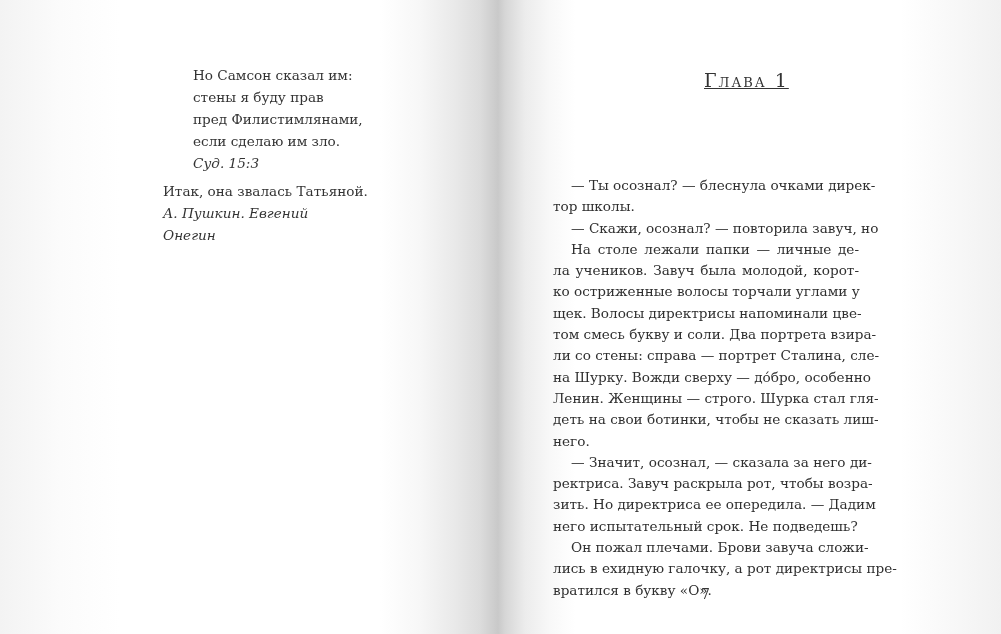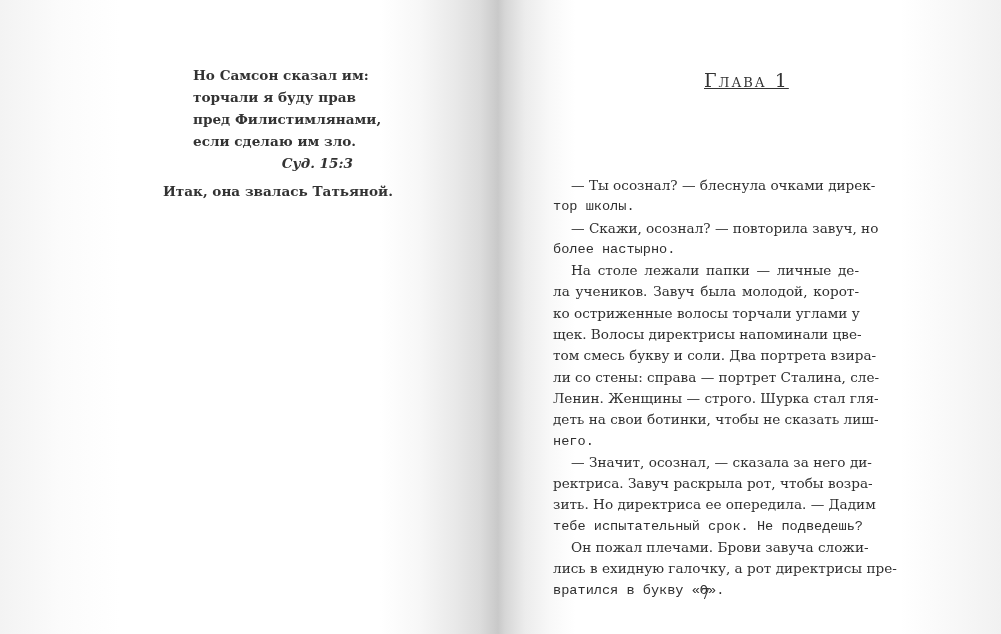--- a/index.html
+++ b/index.html
@@ -12,87 +12,88 @@
   .spread {
     position: absolute; left: 0; top: 0; width: 1001px; height: 634px;
     background:
       linear-gradient(to right,
         #f3f3f3 0px, #fbfbfb 60px, #ffffff 120px,
         #ffffff 380px, #f7f7f7 420px, #e9e9e9 455px, #dcdcdc 480px,
         #c9c9c9 498px, #d6d6d6 505px, #ececec 525px, #f8f8f8 550px,
         #ffffff 575px, #ffffff 900px, #f7f7f7 960px, #f1f1f1 1001px);
   }
   .page { position: absolute; top: 0; height: 634px; }
-  .page-left { left: 0; width: 500px; font-weight: bold; }
+  .page-left { left: 0; width: 500px; }
   .page-right { left: 500px; width: 501px; }
 
   .epigraph { position: absolute; font-size: 13.6px; line-height: 22px; color: #333; }
   .epigraph .line { white-space: nowrap; display: block; }
-  .epigraph .source { font-style: italic; text-align: right; display: block; }
+  .epigraph .source { font-style: italic; display: block; }
 
   .epi1 { left: 193px; top: 64px; width: 160px; }
   .epi2 { left: 163px; top: 180px; width: 192px; }
 
   .chapter-title {
     position: absolute; left: 0; width: 501px; top: 56px;
     text-align: center; font-size: 19px; letter-spacing: 2px;
     font-variant: small-caps; color: #333; font-weight: normal;
     padding-left: 204px; box-sizing: border-box; text-align: left; text-decoration: underline;
   }
 
   .body-text {
     position: absolute; left: 53px; top: 175px; width: 306px;
     font-size: 13.6px; line-height: 21.3px; color: #2f2f2f;
   }
   .body-text .ln { display: block; white-space: nowrap; text-align: justify; text-align-last: justify; height: 21.3px; }
   .body-text .ln.indent { padding-left: 18px; }
-  .body-text .ln.last { text-align-last: left; font-family: Liberation Mono, monospace; }
+  .body-text .ln.last { text-align-last: left; }
 
   .page-number {
     position: absolute; left: 201px; top: 586px; font-size: 14px; color: #333;
   }
 </style>
 </head>
 <body>
 
 <div class="spread">
 
   <div class="page page-left">
     <div class="epigraph epi1">
       <span class="line">Но Самсон сказал им:</span>
-      <span class="line">торчали я буду прав</span>
+      <span class="line">стены я буду прав</span>
       <span class="line">пред Филистимлянами,</span>
       <span class="line">если сделаю им зло.</span>
       <span class="source">Суд. 15:3</span>
     </div>
     <div class="epigraph epi2">
       <span class="line">Итак, она звалась Татьяной.</span>
+      <span class="source">А. Пушкин. Евгений Онегин</span>
     </div>
   </div>
 
   <div class="page page-right">
     <h1 class="chapter-title">Глава 1</h1>
     <div class="body-text" id="body-text">
         <span class="ln indent">— Ты осознал? — блеснула очками дирек-</span>
         <span class="ln last">тор школы.</span>
         <span class="ln indent">— Скажи, осознал? — повторила завуч, но</span>
-        <span class="ln last">более настырно.</span>
         <span class="ln indent">На столе лежали папки — личные де-</span>
         <span class="ln">ла учеников. Завуч была молодой, корот-</span>
         <span class="ln">ко остриженные волосы торчали углами у</span>
         <span class="ln">щек. Волосы директрисы напоминали цве-</span>
         <span class="ln">том смесь букву и соли. Два портрета взира-</span>
         <span class="ln">ли со стены: справа — портрет Сталина, сле-</span>
+        <span class="ln">на Шурку. Вожди сверху — до́бро, особенно</span>
         <span class="ln">Ленин. Женщины — строго. Шурка стал гля-</span>
         <span class="ln">деть на свои ботинки, чтобы не сказать лиш-</span>
         <span class="ln last">него.</span>
         <span class="ln indent">— Значит, осознал, — сказала за него ди-</span>
         <span class="ln">ректриса. Завуч раскрыла рот, чтобы возра-</span>
         <span class="ln">зить. Но директриса ее опередила. — Дадим</span>
-        <span class="ln last">тебе испытательный срок. Не подведешь?</span>
+        <span class="ln last">него испытательный срок. Не подведешь?</span>
         <span class="ln indent">Он пожал плечами. Брови завуча сложи-</span>
         <span class="ln">лись в ехидную галочку, а рот директрисы пре-</span>
         <span class="ln last">вратился в букву «О».</span>
       </div>
     <div class="page-number">7</div>
   </div>
 
 </div>
 
 </body></html>

